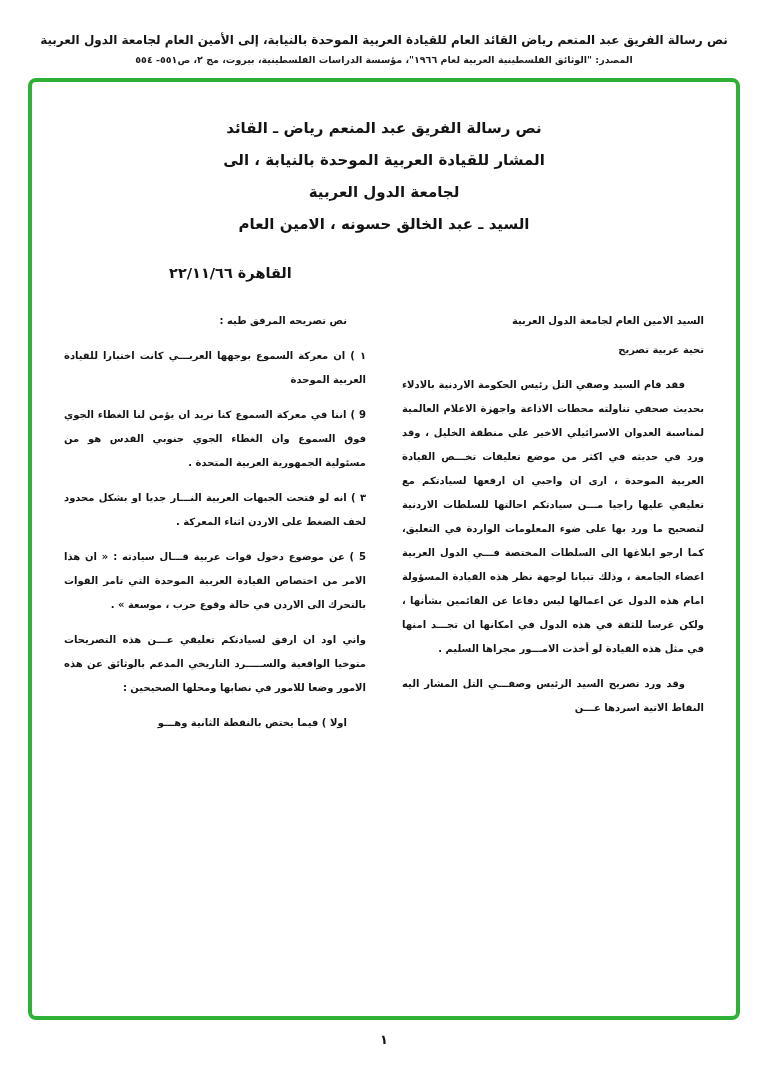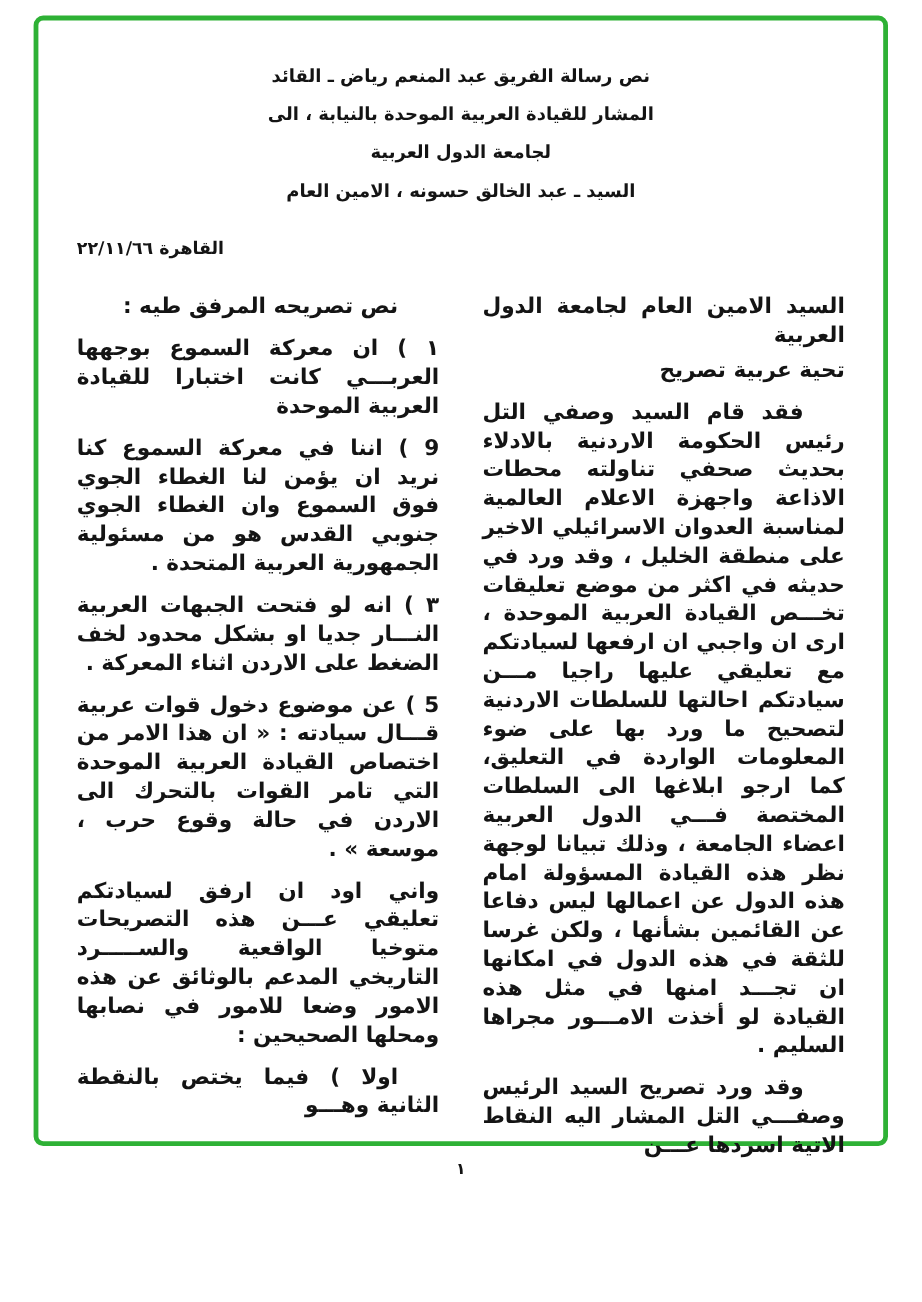--- a/index.html
+++ b/index.html
@@ -45,52 +45,56 @@
     text-align: center;
     font-weight: bold;
     font-size: 15px;
     line-height: 32px;
     margin: 6px auto 0;
     width: 88%;
   }
   .date-block {
     margin-top: 20px;
     margin-right: 48%;
-    text-align: left;
+    text-align: center;
     font-weight: bold;
     font-size: 14.5px;
     line-height: 27px;
   }
   .columns {
     display: flex;
     gap: 36px;
     margin-top: 22px;
   }
   .col {
     flex: 1;
-    font-size: 18px;
+    font-size: 10px;
     font-weight: bold;
     line-height: 24px;
     text-align: justify;
   }
   .col p { margin: 0 0 11px; }
   .col p.indent { text-indent: 1.9em; }
   .col p.tight { margin-bottom: 5px; }
   .page-number {
     text-align: center;
     margin-top: 12px;
     font-size: 13px;
     font-weight: bold;
   }
 </style>
 </head>
 <body>
 
 <div class="page">
 
+  <header class="page-header" dir="rtl">
+    <div class="header-title">نص رسالة الفريق عبد المنعم رياض القائد العام للقيادة العربية الموحدة بالنيابة، إلى الأمين العام لجامعة الدول العربية</div>
+    <div class="header-source">المصدر: "الوثائق الفلسطينية العربية لعام ١٩٦٦"، مؤسسة الدراسات الفلسطينية، بيروت، مج ٢، ص٥٥١- ٥٥٤</div>
+  </header>
 
   <div class="doc-frame" dir="rtl" style="border-color: rgb(46, 177, 53);">
 
     <div class="doc-heading">
       <div>نص رسالة الفريق عبد المنعم رياض ـ القائد</div>
       <div>المشار للقيادة العربية الموحدة بالنيابة ، الى</div>
       <div>لجامعة الدول العربية</div>
       <div>السيد ـ عبد الخالق حسونه ، الامين العام</div>
     </div>
 

